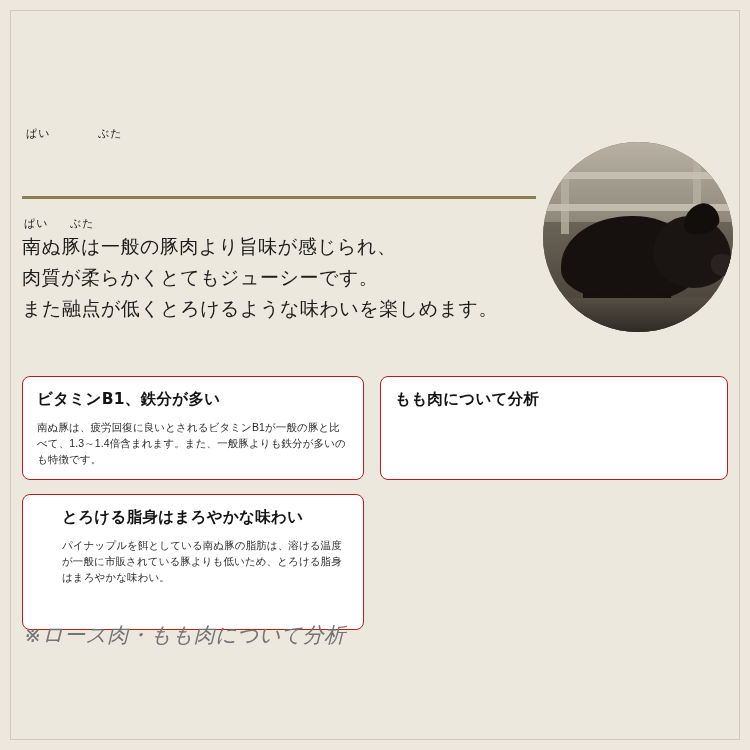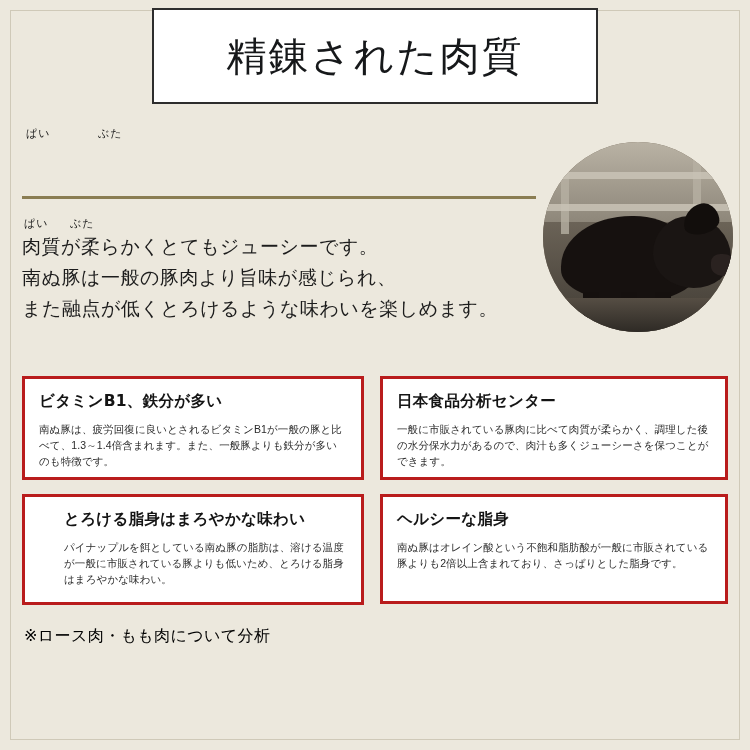--- a/index.html
+++ b/index.html
@@ -205,86 +205,84 @@
     bottom: 0;
     width: 100%;
     height: 34px;
     background: linear-gradient(#564e44, #2e2a25);
   }
 
   
   .feature-box {
     position: absolute;
     background: #ffffff;
-    border: 3px solid #b91c1c;
-    border-radius: 0;
+    border: 1px solid #b91c1c;
+    border-radius: 8px;
     box-sizing: border-box;
     padding: 12px 14px 10px 14px;
   }
   .feature-title {
     font-family: "DejaVu Sans", "Liberation Sans", sans-serif;
     font-size: 15.5px;
     font-weight: bold;
     color: #141414;
     letter-spacing: 0.3px;
     margin-bottom: 9px;
   }
   .feature-body {
     font-family: Liberation Sans, sans-serif;
     font-size: 10.5px;
     line-height: 16px;
     color: #2a2a2a;
     letter-spacing: 0.1px;
   }
   #box-1 { left: 22px;  top: 376px; width: 342px; height: 104px; }
   #box-2 { left: 380px; top: 376px; width: 348px; height: 104px; }
-  #box-3 { left: 22px;  top: 494px; width: 342px; height: 111px; padding-left: 39px; }
+  #box-3 { left: 22px;  top: 494px; width: 342px; height: 136px; padding-left: 39px; }
   #box-4 { left: 380px; top: 494px; width: 348px; height: 110px; }
 
   
   #footnotes {
     position: absolute;
     left: 24px;
     top: 620px;
     width: 700px;
   }
   #footnotes div {
     font-family: "DejaVu Sans", "Liberation Sans", sans-serif;
-    font-size: 16px;
+    font-size: 21px;
     line-height: 31px;
-    color: #000000;
+    color: #737373;
     letter-spacing: 0.4px;
     white-space: nowrap;
+    font-style: italic;
   }
 </style>
 </head>
 <body>
 
 <div id="page">
   <div id="inner-frame"></div>
 
-  <div id="title-box">
-    <div id="title-text">精錬された肉質</div>
-  </div>
 
   <div id="heading-wrap">
     <div class="ruby-line">
       <span class="ruby" style="left:4px;">ぱい</span>
       <span class="ruby" style="left:76px;">ぶた</span>
     </div>
   </div>
   <div id="heading-underline"></div>
 
   <div id="lead">
     <div class="ruby-line2">
       <span class="ruby" style="left:2px;">ぱい</span>
       <span class="ruby" style="left:48px;">ぶた</span>
     </div>
+    <p>南ぬ豚は一般の豚肉より旨味が感じられ、</p>
     <p>肉質が柔らかくとてもジューシーです。</p>
-    <p>南ぬ豚は一般の豚肉より旨味が感じられ、</p>
     <p>また融点が低くとろけるような味わいを楽しめます。</p>
   </div>
 
   <div id="photo">
     <div class="sky"></div>
     <div class="ground"></div>
     <div class="post p1"></div>
     <div class="post p2"></div>
     <div class="rail r1"></div>
     <div class="rail r2"></div>
@@ -297,30 +295,25 @@
     <div class="pig-snout"></div>
     <div class="mud"></div>
   </div>
 
   <div class="feature-box" id="box-1">
     <div class="feature-title">ビタミンB1、鉄分が多い</div>
     <div class="feature-body">南ぬ豚は、疲労回復に良いとされるビタミンB1が一般の豚と比べて、1.3～1.4倍含まれます。また、一般豚よりも鉄分が多いのも特徴です。</div>
   </div>
 
   <div class="feature-box" id="box-2">
-    <div class="feature-title">日本食品分析センター</div>
-    <div class="feature-body">一般に市販されている豚肉に比べて肉質が柔らかく、調理した後の水分保水力があるので、肉汁も多くジューシーさを保つことができます。</div>
+    <div class="feature-title">もも肉について分析</div>
   </div>
 
   <div class="feature-box" id="box-3">
     <div class="feature-title">とろける脂身はまろやかな味わい</div>
     <div class="feature-body">パイナップルを餌としている南ぬ豚の脂肪は、溶ける温度が一般に市販されている豚よりも低いため、とろける脂身はまろやかな味わい。</div>
   </div>
 
-  <div class="feature-box" id="box-4">
-    <div class="feature-title">ヘルシーな脂身</div>
-    <div class="feature-body">南ぬ豚はオレイン酸という不飽和脂肪酸が一般に市販されている豚よりも2倍以上含まれており、さっぱりとした脂身です。</div>
-  </div>
 
   <div id="footnotes">
     <div>※ロース肉・もも肉について分析</div>
   </div>
 </div>
 
 </body></html>

